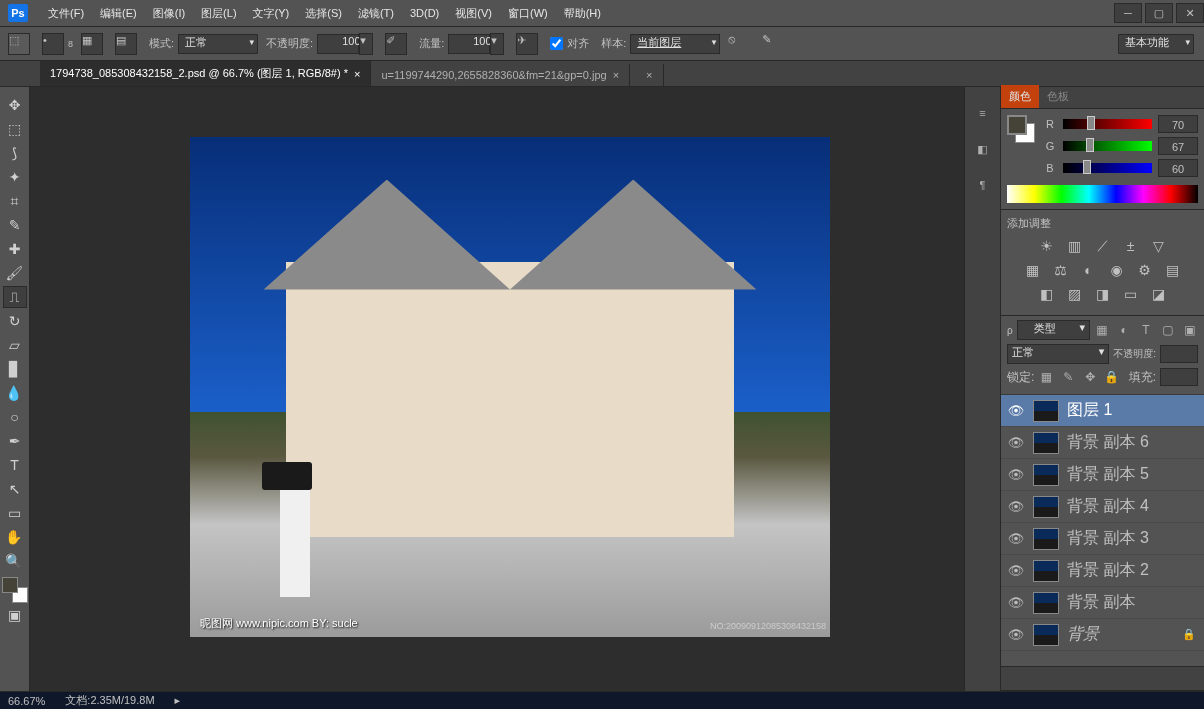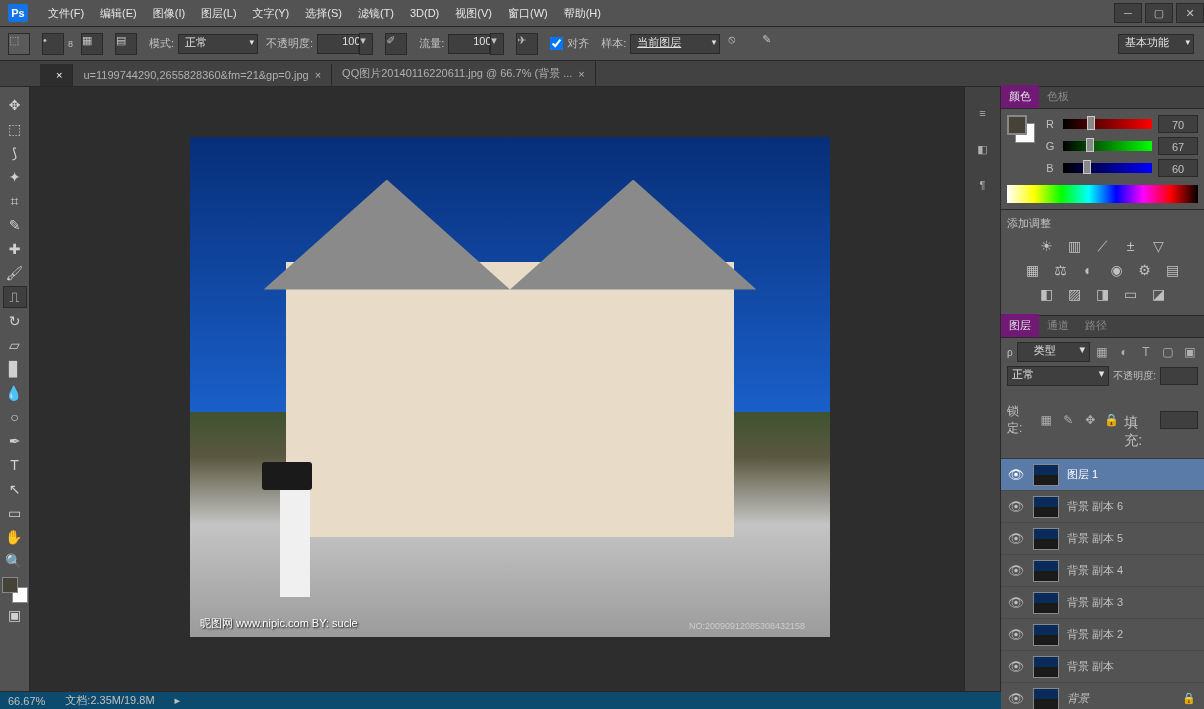--- a/index.html
+++ b/index.html
@@ -43,32 +43,32 @@
 .canvas-area { flex: 1; background: #2d2d2d; position: relative; overflow: hidden; }
 .canvas { position: absolute; left: 160px; top: 50px; width: 640px; height: 500px; background: linear-gradient(to bottom, #0a3d91 0%, #1560c8 35%, #3479d6 40%, #e8dcc8 40%, #d8cdb8 75%, #6b5a3d 75%, #8a7f5f 78%, #5a6848 78%, #bdbdbd 90%, #9a9a9a 100%); display:flex; align-items:center; justify-content:center; }
 .house-scene { position:absolute; inset:0; }
 .sky { position:absolute; top:0; left:0; right:0; height:55%; background: linear-gradient(to bottom,#072e78,#1a5fc9); }
 .ground { position:absolute; bottom:0; left:0; right:0; height:45%; background: linear-gradient(to bottom,#3f5230,#5a5840 20%,#c4c4c4 50%,#9b9b9b 100%); }
 .house { position:absolute; left:15%; top:25%; width:70%; height:55%; background:#e8dcc8; }
 .roof { position:absolute; top:-30%; left:-5%; width:110%; height:40%; background:#8a8a8a; clip-path: polygon(0 100%, 25% 0, 50% 100%, 75% 0, 100% 100%); }
 .mailbox { position:absolute; left:14%; bottom:8%; width:30px; height:120px; background:#f0f0f0; }
 .mailbox::before { content:""; position:absolute; top:-15px; left:-18px; width:50px; height:28px; background:#1a1a1a; border-radius:3px; }
 .watermark { position:absolute; bottom:6px; left:10px; color:#fff; font-size:11px; text-shadow:1px 1px 2px #000; }
-.watermark-r { position:absolute; bottom:6px; right:25px; color:#ccc; font-size:9px; }
+.watermark-r { position:absolute; bottom:6px; right:4px; color:#ccc; font-size:9px; }
 
 
 .right-docks { width: 36px; background: #424242; border-left: 1px solid #282828; display: flex; flex-direction: column; align-items: center; padding-top: 8px; }
 .right-docks .dock-icon { width: 24px; height: 24px; margin: 6px 0; display:flex; align-items:center; justify-content:center; color:#b0b0b0; }
 
 
 .panels { width: 204px; background: #424242; border-left: 1px solid #282828; display: flex; flex-direction: column; }
 .panel { border-bottom: 1px solid #282828; }
 .panel-tabs { display: flex; background: #424242; height: 22px; align-items: flex-end; border-bottom: 1px solid #282828; }
 .panel-tab { padding: 4px 8px; color: #888; cursor: pointer; font-size: 11px; }
-.panel-tab.active { background: #701a75; color: #e0e0e0; }
+.panel-tab.active { background: #c2410c; color: #e0e0e0; }
 .panel-body { background: #535353; padding: 6px; }
 .color-swatch-set { width: 28px; height: 28px; position: relative; margin-right: 8px; }
 .cs-fg { position: absolute; top: 0; left: 0; width: 20px; height: 20px; background: #454238; border: 2px solid #888; }
 .cs-bg { position: absolute; bottom: 0; right: 0; width: 20px; height: 20px; background: #fff; border: 1px solid #888; }
 .slider-row { display: flex; align-items: center; margin-bottom: 4px; }
 .slider-label { width: 14px; text-align: center; font-size: 11px; }
 .slider-track { flex: 1; height: 10px; margin: 0 6px; position: relative; }
 .slider-track.r { background: linear-gradient(to right, #000, #ff0000); }
 .slider-track.g { background: linear-gradient(to right, #000, #00ff00); }
 .slider-track.b { background: linear-gradient(to right, #000, #0000ff); }
@@ -87,26 +87,26 @@
 .lc-select { flex: 1; background: #3f3f3f; border: 1px solid #2a2a2a; color: #e0e0e0; height: 20px; padding: 0 4px; position:relative; }
 .lc-select::after { content: "▾"; position:absolute; right:4px; }
 .lc-input { width: 38px; background: #3f3f3f; border: 1px solid #2a2a2a; text-align: center; height: 18px; }
 .lc-icons { display:flex; gap:6px; }
 .lc-ico { width:16px; height:16px; display:flex; align-items:center; justify-content:center; color:#b0b0b0; font-size:12px; }
 .layers-list { flex: 1; overflow: auto; background: #535353; }
 .layer-item { display: flex; align-items: center; height: 32px; border-bottom: 1px solid #4a4a4a; padding: 0 6px; }
 .layer-item.selected { background: #5a7aa8; color: #fff; }
 .layer-vis { width: 18px; text-align: center; font-size: 13px; }
 .layer-thumb { width: 26px; height: 22px; background: linear-gradient(to bottom,#0a2a5a 50%,#1a1a1a 50%); border: 1px solid #888; margin: 0 8px; }
-.layer-name { flex: 1; font-size: 11px; }
+.layer-name { flex: 1; font-size: 16px; }
 .layer-lock { width: 16px; font-size: 11px; }
 .layers-footer { height: 24px; background: #424242; border-top: 1px solid #282828; }
 
 
-.statusbar { height: 18px; background: #0c4a6e; border-top: 1px solid #282828; display: flex; align-items: center; padding: 0 8px; font-size: 11px; }
+.statusbar { height: 18px; background: #0f172a; border-top: 1px solid #282828; display: flex; align-items: center; padding: 0 8px; font-size: 11px; }
 .statusbar .sb-item { margin-right: 20px; }
 </style>
 </head>
 <body>
 
 <div class="menubar">
   <div class="logo">Ps</div>
   <div class="menu-item">文件(F)</div>
   <div class="menu-item">编辑(E)</div>
   <div class="menu-item">图像(I)</div>
@@ -173,28 +173,28 @@
   <div class="opt-item">
       <div class="opt-icon" style="border:none;background:none;">✎</div>
     </div>
   <div class="opt-workspace">
     <div class="opt-select" style="width:76px;">基本功能</div>
   </div>
 </div>
 
 <div class="tabsbar">
   <div class="tab active">
+    <span>1794738_085308432158_2.psd @ 66.7% (图层 1, RGB/8#) *</span>
     <span class="close">×</span>
   </div>
   <div class="tab">
     <span>u=1199744290,2655828360&amp;fm=21&amp;gp=0.jpg</span>
     <span class="close">×</span>
   </div>
   <div class="tab">
-    <span>QQ图片20140116220611.jpg @ 66.7% (背景 ...</span>
     <span class="close">×</span>
   </div>
 </div>
 
 <div class="main">
 
   <div class="toolbox">
     <div class="tool">✥</div>
     <div class="tool">⬚</div>
     <div class="tool">⟆</div>
@@ -306,25 +306,20 @@
           <div class="adj-icon">◧</div>
           <div class="adj-icon">▨</div>
           <div class="adj-icon">◨</div>
           <div class="adj-icon">▭</div>
           <div class="adj-icon">◪</div>
         </div>
       </div>
     </div>
 
     <div class="panel layers-panel">
-      <div class="panel-tabs">
-        <div class="panel-tab active">图层</div>
-        <div class="panel-tab">通道</div>
-        <div class="panel-tab">路径</div>
-      </div>
       <div class="layers-controls">
         <div class="lc-row">
           <span style="font-size:10px;">ρ</span>
           <div class="lc-select" style="width:50px;padding-left:16px;">类型</div>
           <div class="lc-icons">
             <div class="lc-ico">▦</div>
             <div class="lc-ico">◐</div>
             <div class="lc-ico">T</div>
             <div class="lc-ico">▢</div>
             <div class="lc-ico">▣</div>
@@ -336,21 +331,21 @@
           <div class="lc-input"></div>
         </div>
         <div class="lc-row">
           <span style="font-size:12px;">锁定:</span>
           <div class="lc-icons">
             <div class="lc-ico">▦</div>
             <div class="lc-ico">✎</div>
             <div class="lc-ico">✥</div>
             <div class="lc-ico">🔒</div>
           </div>
-          <span style="font-size:14px;margin-left:auto;margin-top:24px;">填充:</span>
+          <span style="font-size:12px;margin-left:auto;">填充:</span>
           <div class="lc-input"></div>
         </div>
       </div>
       <div class="layers-list" id="layers-list">
           <div class="layer-item selected">
             <span class="layer-vis">👁</span>
             <div class="layer-thumb"></div>
             <span class="layer-name">图层 1</span>
             <span class="layer-lock"></span>
           </div>

